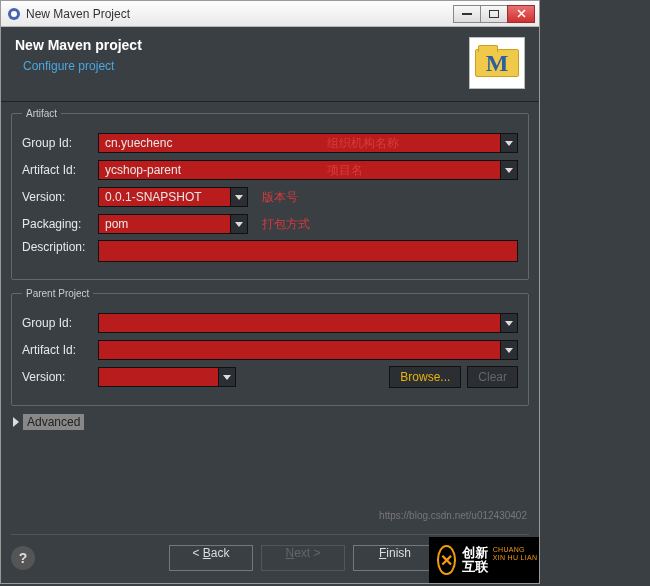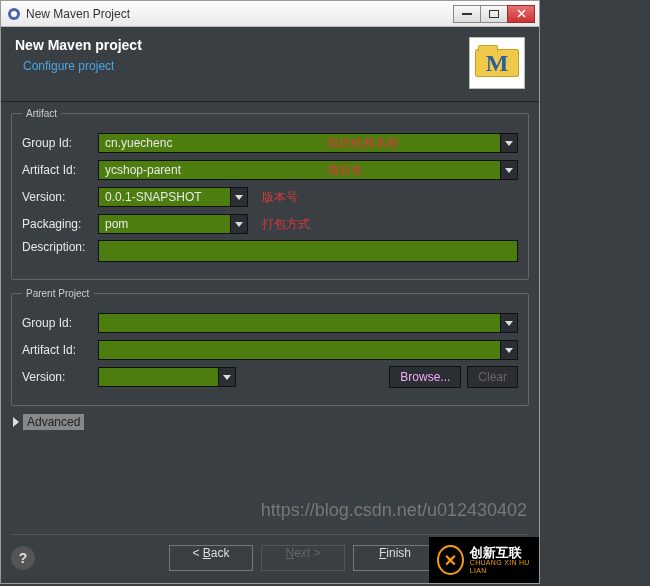--- a/index.html
+++ b/index.html
@@ -18,43 +18,43 @@
 .header .sub { color: #4aa6e0; font-size: 12px; margin-left: 8px; }
 .header-icon{ width:56px; height:52px; background:#fff; display:flex; align-items:center; justify-content:center; border:1px solid #bbb;}
 .header-icon .folder{width:44px;height:28px;background:#f0c94a;border:1px solid #c9a020;border-radius:2px;position:relative;}
 .header-icon .folder:before{content:"";position:absolute;top:-5px;left:2px;width:18px;height:6px;background:#f0c94a;border:1px solid #c9a020;border-bottom:none;border-radius:2px 2px 0 0;}
 .header-icon .m{position:absolute;inset:0;display:flex;align-items:center;justify-content:center;font-weight:bold;font-family:serif;color:#2a5fa0;font-size:24px;}
 .body-area { padding: 6px 10px 10px; }
 fieldset { border: 1px solid #666; border-radius: 2px; padding: 8px 10px 12px; margin-bottom: 8px; }
 legend { color: #ccc; font-size: 10px; padding: 0 4px; }
 .row { display: flex; align-items: center; margin: 5px 0; min-height: 22px; }
 .row label { width: 76px; color: #e8e8e8; font-size: 12px; }
-.input { flex: 1; height: 20px; background: #4d7c0f; border: 1px solid #111; color: #e8e8e8; font-size: 12px; padding: 0 6px; display: flex; align-items: center; position: relative; }
+.input { flex: 1; height: 20px; background: #b91c1c; border: 1px solid #111; color: #e8e8e8; font-size: 12px; padding: 0 6px; display: flex; align-items: center; position: relative; }
 .combo { display:flex; }
 .combo .input { border-right:none; }
 .combo .caret { width: 18px; height: 20px; background: #2b2f33; border: 1px solid #111; display: flex; align-items: center; justify-content: center; }
 .caret svg{fill:#ddd}
 .short { width: 132px; flex: none; }
 .shorter{ width:120px; flex:none;}
 .ann { color: #d93a3a; font-size: 12px; margin-left: 14px; text-align: center; }
 .parent-btns { display:flex; gap:6px; margin-left:8px; }
-.btn-s { height:22px; padding:0 10px; font-size:12px; background:#2b2f33; color:#f0abfc; border:1px solid #111; display:flex; align-items:center; }
+.btn-s { height:22px; padding:0 10px; font-size:12px; background:#2b2f33; color:#eab308; border:1px solid #111; display:flex; align-items:center; }
 .btn-s.disabled{ color:#666; }
 .adv-row{ display:flex; align-items:center; margin:4px 0 0 2px;}
 .adv-tri{ width:0;height:0;border-top:5px solid transparent;border-bottom:5px solid transparent;border-left:6px solid #ddd;margin-right:4px;}
 .adv-lbl{ background:#888; padding:1px 4px; font-size:12px; color:#222;}
 .footer { position:absolute; left:10px; right:10px; bottom:12px; display:flex; align-items:center; gap:8px; border-top:1px solid #555; padding-top:10px;}
 .help-icon{ width:24px; height:24px; border-radius:50%; background:#555; color:#ddd; display:flex; align-items:center; justify-content:center; font-size:14px; font-weight:bold; margin-right:auto;}
 .fbtn{ width:84px; height:26px; background:#3a3f44; border:1px solid #777; color:#ddd; font-size:12px; display:flex; align-items:flex-start; justify-content:center;}
 .fbtn.disabled{ color:#666; border-color:#555;}
-.wm{ position:absolute; right:12px; bottom:62px; color:#777; font-size:18px; pointer-events:none;}
+.wm{ position:absolute; right:12px; bottom:62px; color:#777; font-size:10px; pointer-events:none;}
 .badge{ position:absolute; right:0; bottom:0; width:110px; height:46px; background:#000; display:flex; align-items:center; padding-left:8px; gap:6px;}
 .badge-circ{ width:30px; height:30px; border:2px solid #f39c12; border-radius:50%; display:flex; align-items:center; justify-content:center;}
 .badge-x{ color:#f39c12; font-weight:bold; font-size:16px;}
-.badge-txt{ display:flex; flex-direction:column; line-height:1.05;}
+.badge-txt{ display:flex; line-height:1.05;}
 .badge-cn{ color:#fff; font-size:13px; font-weight:bold;}
 .badge-en{ color:#f39c12; font-size:7px; letter-spacing:0.3px;}
 .underline{ text-decoration:underline; }
 </style>
 </head>
 <body>
 
 <div class="window">
   <div class="titlebar">
     <span class="tb-icon">

